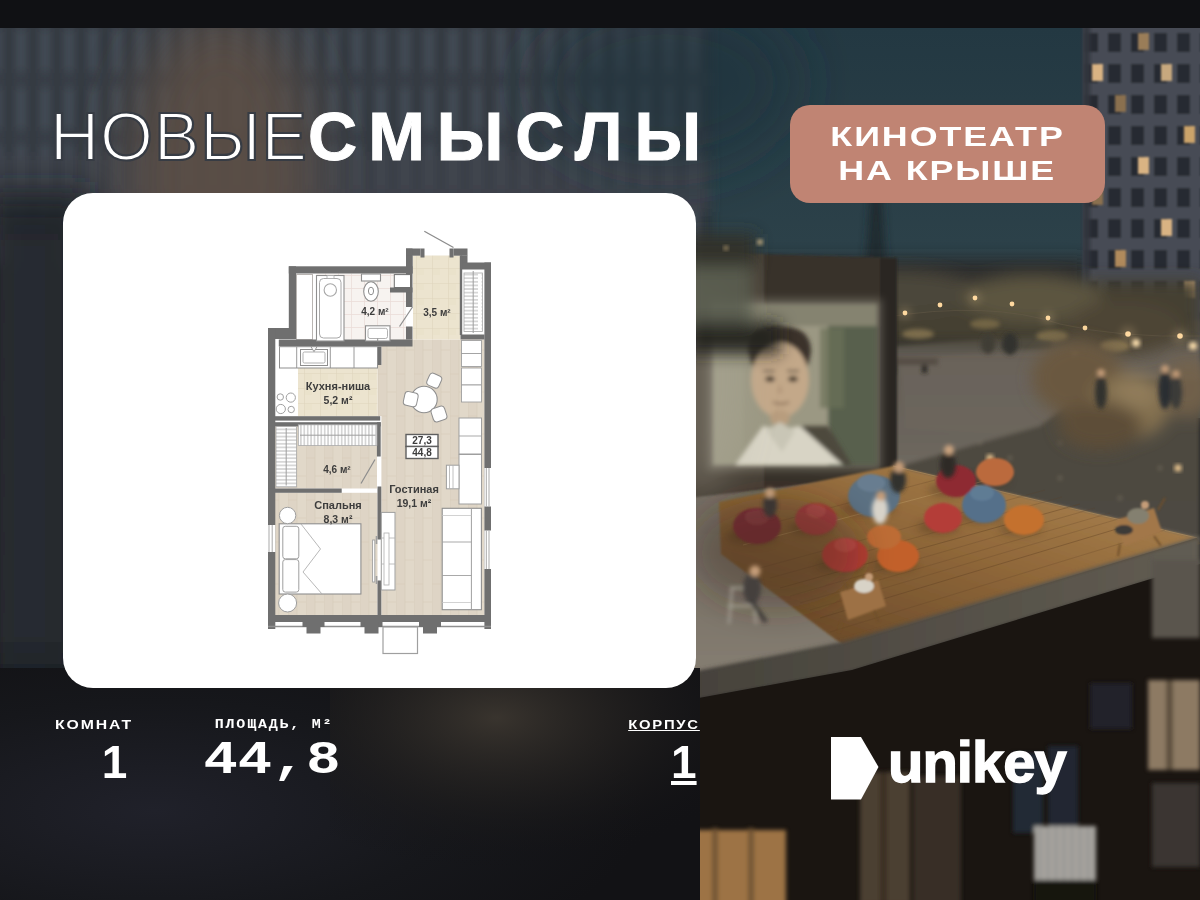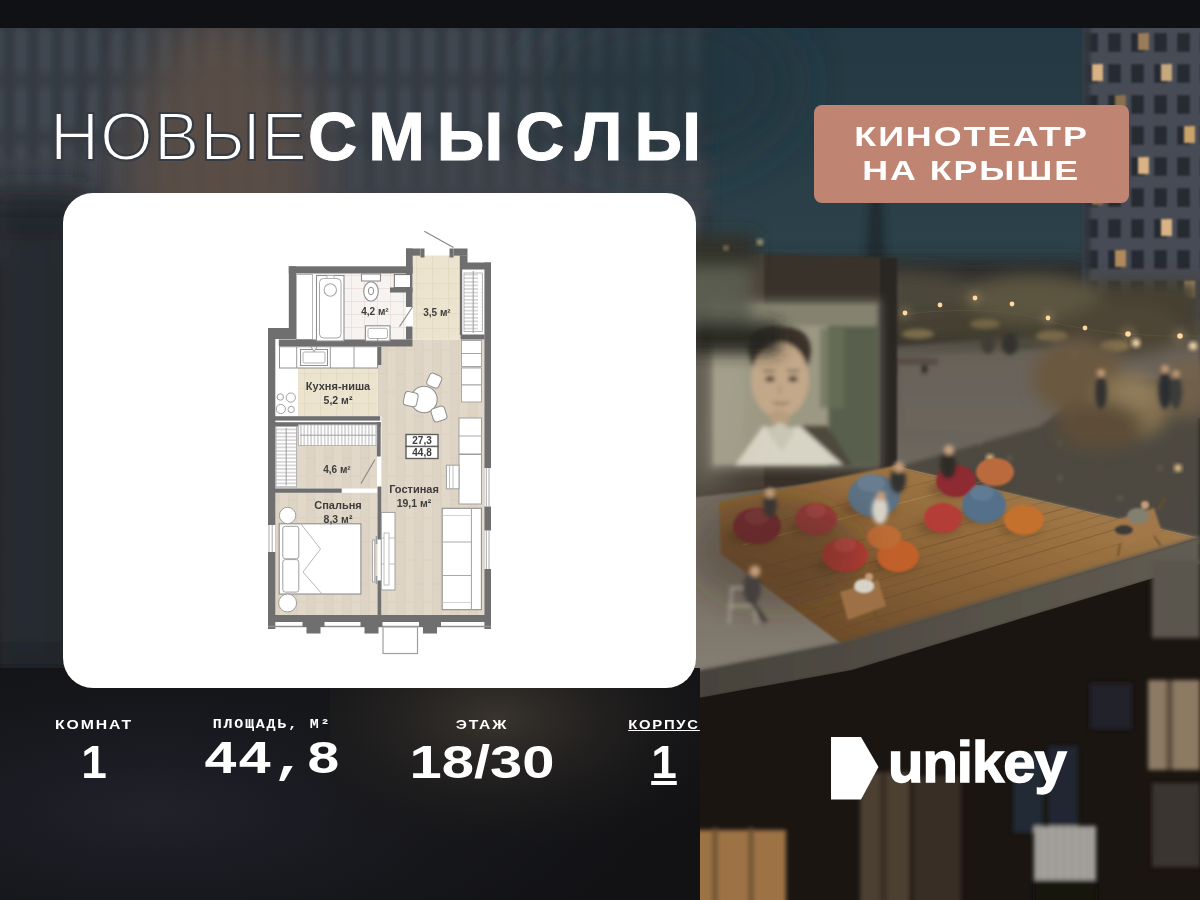--- a/index.html
+++ b/index.html
@@ -2,27 +2,27 @@
 <html><head>
 <meta charset="utf-8">
 <style>
   html,body{margin:0;padding:0;background:#101114;}
   #stage{position:relative;width:1200px;height:900px;overflow:hidden;
          font-family:"Liberation Sans",sans-serif;background:#0f766e;margin-top:28px;}
   .abs{position:absolute;}
   #title{position:absolute;left:50px;top:69px;white-space:nowrap;color:#fff;}
   #title .thin{font-size:68px;font-weight:400;letter-spacing:1px;-webkit-text-stroke:2.2px #373c44;}
   #title .bold{font-size:68px;font-weight:700;letter-spacing:12px;-webkit-text-stroke:1px #ffffff;}
-  #badge{position:absolute;left:814px;top:77px;width:315px;height:98px;
-         background:#c08473;border-radius:8px;color:#fff;
+  #badge{position:absolute;left:790px;top:77px;width:315px;height:98px;
+         background:#c08473;border-radius:20px;color:#fff;
          display:flex;flex-direction:column;align-items:center;justify-content:center;
          font-weight:700;font-size:28px;line-height:34px;letter-spacing:1.5px;text-align:center;}
   #card{position:absolute;left:63px;top:165px;width:633px;height:495px;
         background:#ffffff;border-radius:30px;}
-  .stat{position:absolute;color:#fff;text-align:center;transform:translateX(-50%);}
+  .stat{position:absolute;color:#fff;text-align:right;transform:translateX(-50%);}
   .stat .lbl{font-size:13.5px;font-weight:700;letter-spacing:1.6px;}
   .stat .val{font-size:46px;font-weight:700;margin-top:3px;letter-spacing:0px;}
   #logo{position:absolute;left:830px;top:706px;}
 </style>
 </head>
 <body>
 <div id="stage">
 
   <svg class="abs" width="1200" height="900" viewBox="0 0 1200 900" style="left:0;top:0">
     <defs>
@@ -755,24 +755,20 @@
   <div class="stat" style="left:94px;top:689px;">
       <div class="lbl" style="transform:scaleX(1.17)">КОМНАТ</div>
       <div class="val">1</div>
     </div>
 
   <div class="stat" style="left:272px;top:689px;font-family:Liberation Mono, monospace;">
       <div class="lbl" style="transform:scaleX(1.11)">ПЛОЩАДЬ, М²</div>
       <div class="val" style="transform:scaleX(1.24)">44,8</div>
     </div>
 
-  <div class="stat" style="left:482px;top:689px;">
-      <div class="lbl" style="transform:scaleX(1.16)">ЭТАЖ</div>
-      <div class="val" style="transform:scaleX(1.26)">18/30</div>
-    </div>
 
   <div class="stat" style="left:664px;top:689px;text-decoration:underline;">
       <div class="lbl" style="transform:scaleX(1.10)">КОРПУС</div>
       <div class="val">1</div>
     </div>
 
   <div id="logo">
     <svg width="250" height="70" viewBox="0 0 250 70">
       <path d="M1 3 L31 3 L48.5 33 L31 65.5 L1 65.5 Z" fill="#ffffff"></path>
       <text x="58" y="48" font-family="Liberation Sans, sans-serif" font-weight="700" font-size="58" fill="#ffffff" stroke="#ffffff" stroke-width="1.4" letter-spacing="-1">unikey</text>

